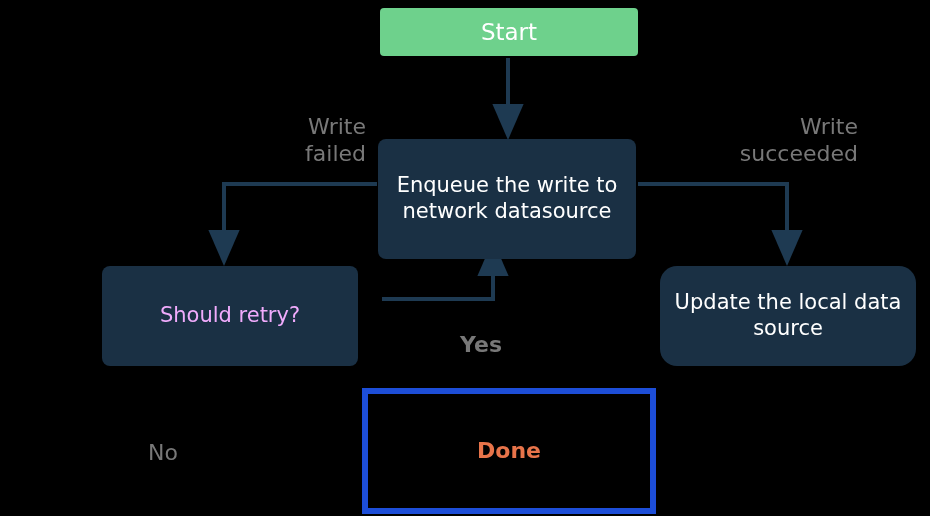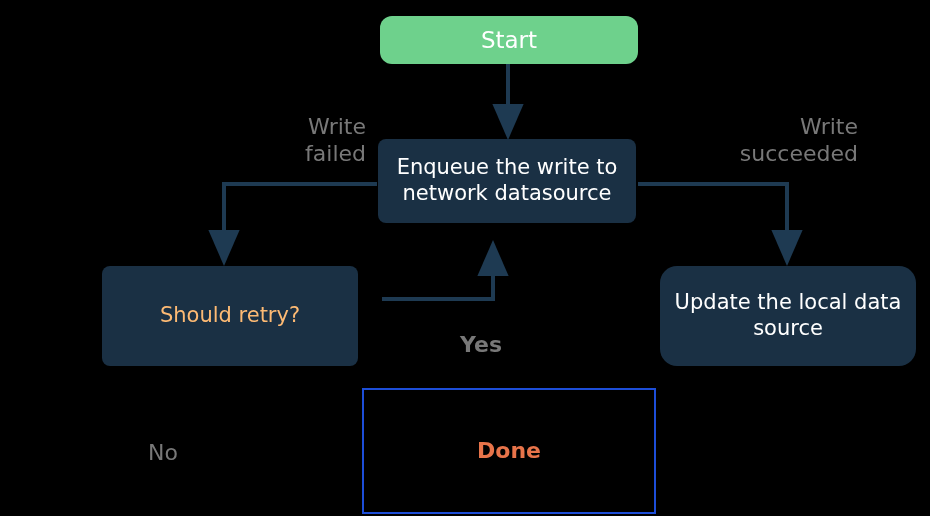--- a/index.html
+++ b/index.html
@@ -24,66 +24,65 @@
     text-align: center;
     line-height: 1.22;
     white-space: pre-line;
   }
   .node-start {
     left: 380px;
     top: 8px;
     width: 258px;
     height: 48px;
     background: #6ed18c;
-    border-radius: 12px;
+    border-radius: 4px;
     color: #ffffff;
     font-size: 23px;
     font-weight: 400;
-    margin-top: 8px;
   }
   .node-enqueue {
     left: 378px;
     top: 139px;
     width: 258px;
-    height: 84px;
+    height: 120px;
     background: #1a3044;
     border-radius: 8px;
     color: #ffffff;
     font-size: 21px;
     padding: 0 2px;
   }
   .node-retry {
     left: 102px;
     top: 266px;
     width: 256px;
     height: 100px;
     background: #1a3044;
     border-radius: 8px;
-    color: #fdba74;
+    color: #f0abfc;
     font-size: 21px;
     padding: 0 14px;
   }
   .node-update {
     left: 660px;
     top: 266px;
     width: 256px;
     height: 100px;
     background: #1a3044;
     border-radius: 17px;
     color: #ffffff;
     font-size: 21px;
     padding: 0 14px;
   }
   .node-done {
     left: 362px;
     top: 388px;
     width: 294px;
     height: 126px;
     background: transparent;
-    border: 2px solid #1d4ed8;
+    border: 6px solid #1d4ed8;
     color: #e8744a;
     font-size: 22px;
     font-weight: 700;
   }
   .edge-label {
     position: absolute;
     color: #787878;
     text-align: right;
     white-space: pre-line;
     line-height: 1.22;

